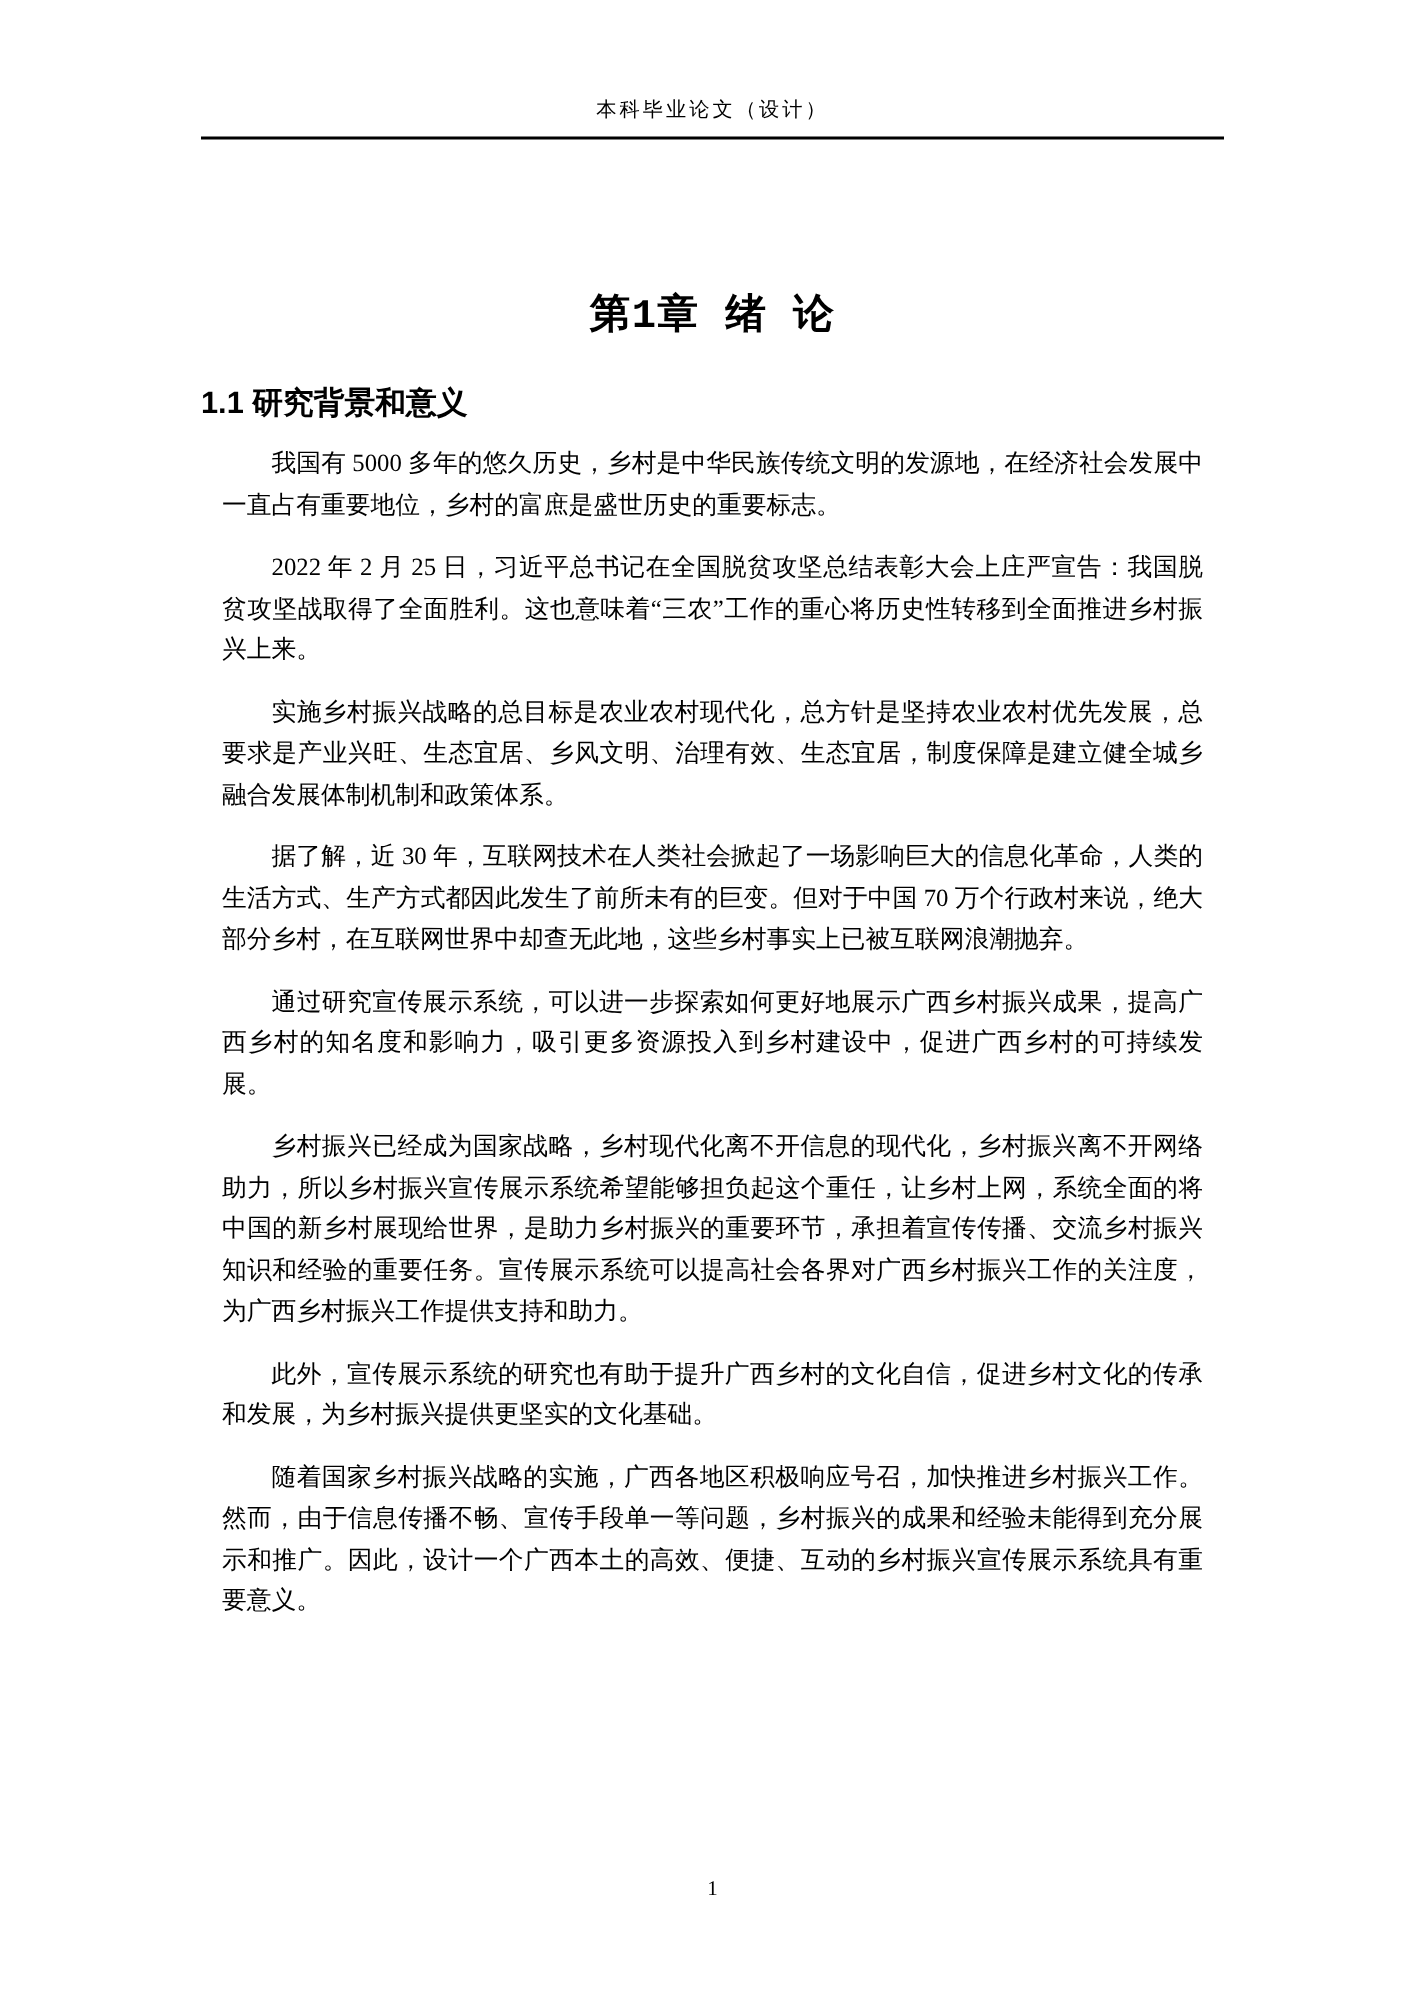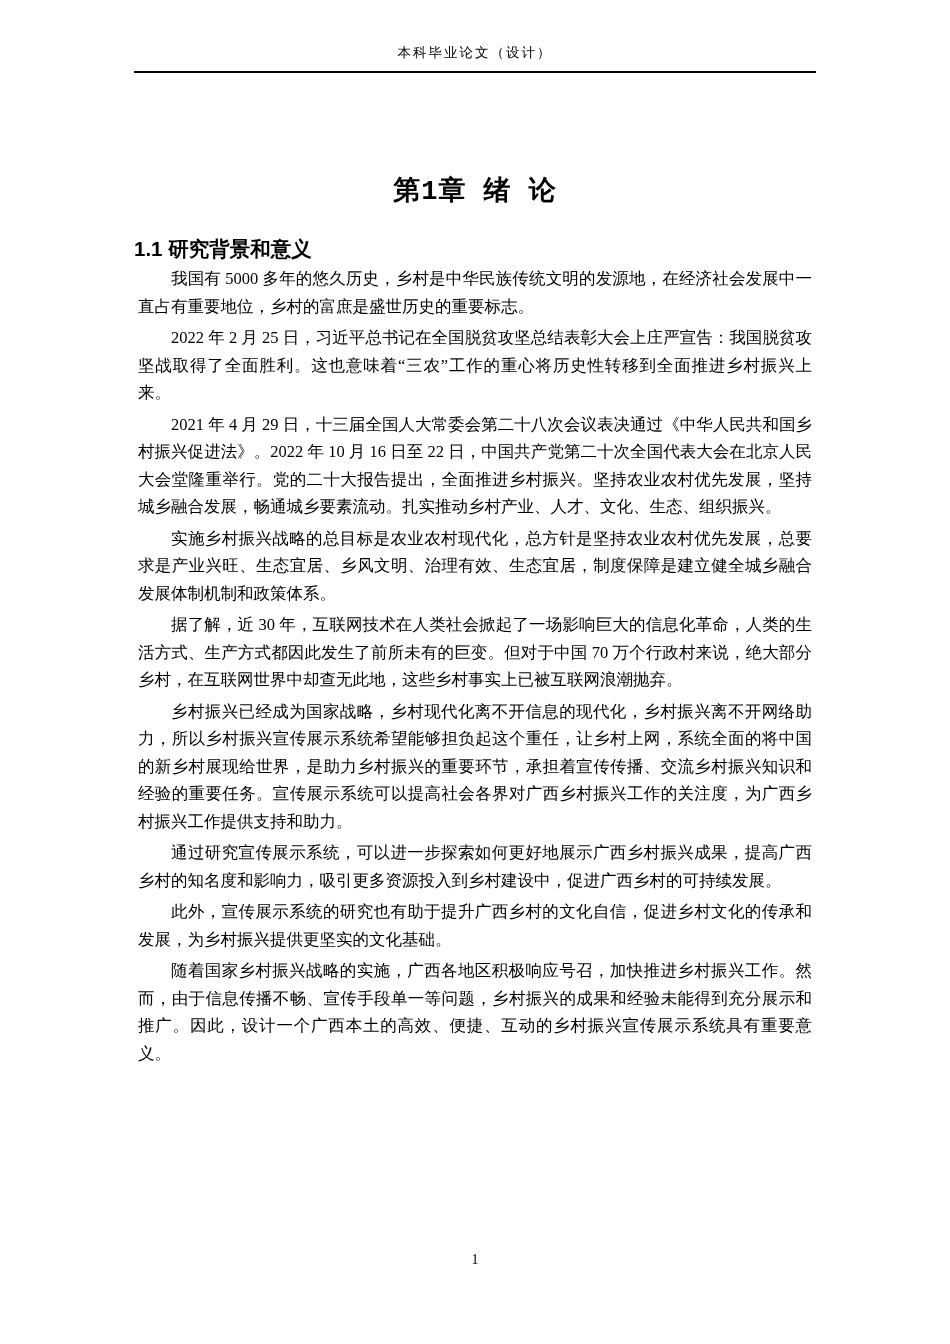--- a/index.html
+++ b/index.html
@@ -9,21 +9,21 @@
     background: #ffffff;
     font-family: "Liberation Serif", "DejaVu Serif", serif;
   }
   .page {
     position: relative;
     width: 950px;
     height: 1344px;
     margin: 0 auto;
     background: #ffffff;
     color: #000000;
-    padding: 46px 134px 0 134px;
+    padding: 66px 134px 0 134px;
     overflow: hidden;
   }
   .page-header {
     text-align: center;
   }
   .header-title {
     font-size: 13.5px;
     letter-spacing: 2px;
     line-height: 1;
     padding-bottom: 11px;
@@ -55,21 +55,21 @@
   }
   .subsection-title {
     margin: 27px 0 14px 0;
     font-family: "Liberation Sans", "DejaVu Sans", sans-serif;
     font-size: 17px;
     font-weight: 700;
     line-height: 1.25;
     color: #000000;
   }
   .body-paragraph {
-    margin: 4px;
+    margin: 14px;
     font-size: 16.5px;
     line-height: 27.5px;
     text-align: justify;
     text-indent: 2em;
     color: #000000;
     word-break: break-all;
   }
   .page-footer {
     position: absolute;
     left: 0;
@@ -94,25 +94,24 @@
 
   <main class="content">
 
     <h1 class="chapter-title">第1章 绪 论</h1>
 
     <h2 class="section-title">1.1 研究背景和意义</h2>
 
 
     <p class="body-paragraph">我国有 5000 多年的悠久历史，乡村是中华民族传统文明的发源地，在经济社会发展中一直占有重要地位，乡村的富庶是盛世历史的重要标志。</p>
     <p class="body-paragraph">2022 年 2 月 25 日，习近平总书记在全国脱贫攻坚总结表彰大会上庄严宣告：我国脱贫攻坚战取得了全面胜利。这也意味着“三农”工作的重心将历史性转移到全面推进乡村振兴上来。</p>
-    <p class="body-paragraph">2021 年 4 月 29 日，十三届全国人大常委会第二十八次会议表决通过《中华人民共和国乡村振兴促进法》。2022 年 10 月 16 日至 22 日，中国共产党第二十次全国代表大会在北京人民大会堂隆重举行。党的二十大报告提出，全面推进乡村振兴。坚持农业农村优先发展，坚持城乡融合发展，畅通城乡要素流动。扎实推动乡村产业、人才、文化、生态、组织振兴。</p>
     <p class="body-paragraph">实施乡村振兴战略的总目标是农业农村现代化，总方针是坚持农业农村优先发展，总要求是产业兴旺、生态宜居、乡风文明、治理有效、生态宜居，制度保障是建立健全城乡融合发展体制机制和政策体系。</p>
     <p class="body-paragraph">据了解，近 30 年，互联网技术在人类社会掀起了一场影响巨大的信息化革命，人类的生活方式、生产方式都因此发生了前所未有的巨变。但对于中国 70 万个行政村来说，绝大部分乡村，在互联网世界中却查无此地，这些乡村事实上已被互联网浪潮抛弃。</p>
+    <p class="body-paragraph">通过研究宣传展示系统，可以进一步探索如何更好地展示广西乡村振兴成果，提高广西乡村的知名度和影响力，吸引更多资源投入到乡村建设中，促进广西乡村的可持续发展。</p>
     <p class="body-paragraph">乡村振兴已经成为国家战略，乡村现代化离不开信息的现代化，乡村振兴离不开网络助力，所以乡村振兴宣传展示系统希望能够担负起这个重任，让乡村上网，系统全面的将中国的新乡村展现给世界，是助力乡村振兴的重要环节，承担着宣传传播、交流乡村振兴知识和经验的重要任务。宣传展示系统可以提高社会各界对广西乡村振兴工作的关注度，为广西乡村振兴工作提供支持和助力。</p>
-    <p class="body-paragraph">通过研究宣传展示系统，可以进一步探索如何更好地展示广西乡村振兴成果，提高广西乡村的知名度和影响力，吸引更多资源投入到乡村建设中，促进广西乡村的可持续发展。</p>
     <p class="body-paragraph">此外，宣传展示系统的研究也有助于提升广西乡村的文化自信，促进乡村文化的传承和发展，为乡村振兴提供更坚实的文化基础。</p>
     <p class="body-paragraph">随着国家乡村振兴战略的实施，广西各地区积极响应号召，加快推进乡村振兴工作。然而，由于信息传播不畅、宣传手段单一等问题，乡村振兴的成果和经验未能得到充分展示和推广。因此，设计一个广西本土的高效、便捷、互动的乡村振兴宣传展示系统具有重要意义。</p>
 
   </main>
 
   <footer class="page-footer">
     <span class="page-number">1</span>
   </footer>
 
 </div>

